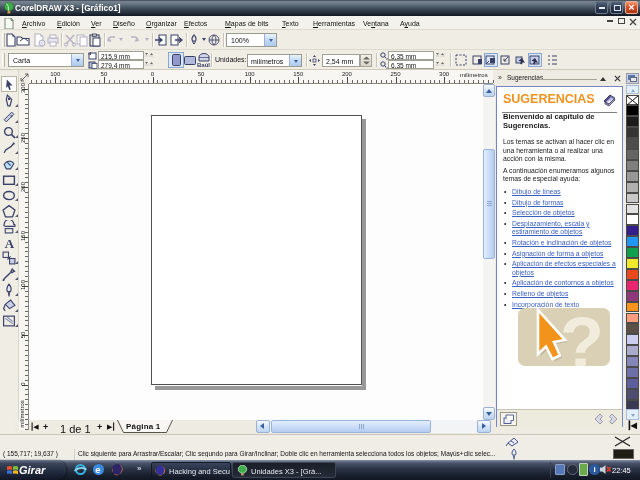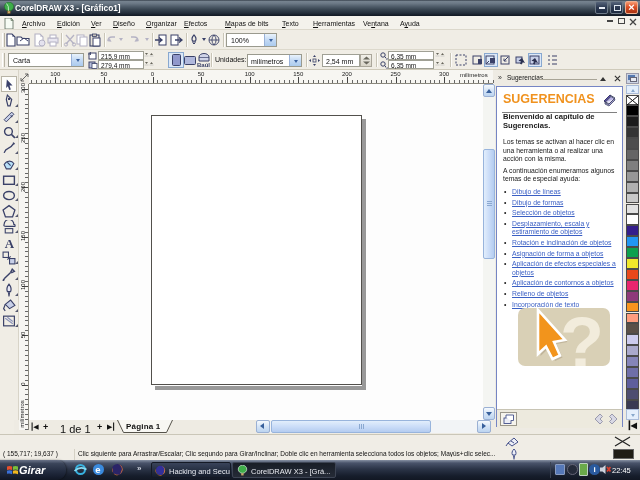--- a/index.html
+++ b/index.html
@@ -772,21 +772,21 @@
           <circle cx="6.5" cy="6.5" r="5.5" fill="#33309a"></circle>
           <path d="M6.5 0.8 A5.7 5.7 0 1 1 1 4.2 A4.4 6 0 0 0 11 7 A5 5 0 0 0 6.5 0.8" fill="#f88a1e"></path>
         </svg>
       <span style="position:absolute;left:17px;top:4px">Hacking and Security ...</span>
     </div>
     <div class="task" style="left:232px;width:104px;background:linear-gradient(180deg,#191e27,#252b37);border:1px solid #3e4554">
       <svg style="position:absolute;left:4px;top:2px" width="11" height="11" viewBox="0 0 12 12">
           <ellipse cx="6" cy="4.6" rx="4.6" ry="4.4" fill="#3fae49" stroke="#cfe8d4" stroke-width="0.8"></ellipse>
           <rect x="4.6" y="9" width="2.6" height="2.4" fill="#caa86a"></rect>
         </svg>
-      <span style="position:absolute;left:18px;top:4px">CorelDRAW X3 - [Grá...</span>
+      <span style="position:absolute;left:18px;top:4px">Unidades X3 - [Grá...</span>
     </div>
 
     <div class="abs" style="left:550px;top:2px;width:1px;height:16px;background:#3a4252"></div>
     <div class="abs" style="left:555px;top:4px;width:10px;height:11px;background:#5578b8;border:1px solid #8a9cc0;border-radius:1px"></div>
     <div class="abs" style="left:567px;top:4px;width:11px;height:11px;background:#252b3a;border-radius:6px;border:1px solid #667"></div>
     <div class="abs" style="left:579px;top:3px;width:9px;height:13px;background:#6aaa4a;border:1px solid #bcd0c0;border-radius:1px"></div>
     <div class="abs" style="left:589px;top:4px;width:11px;height:11px;background:#2a5a9e;border-radius:6px;color:#fff;font-size:8px;text-align:center;line-height:11px;font-weight:bold">i</div>
     <svg class="abs" style="left:599px;top:4px" width="12" height="11" viewBox="0 0 12 11">
         <path d="M1 3.5 h2.5 l3-2.5 v9 l-3-2.5 h-2.5 Z" fill="#cdd2dc"></path>
         <path d="M8 3 l3.5 4.5 M11.5 3 L8 7.5" stroke="#d8402e" stroke-width="1.8"></path>

